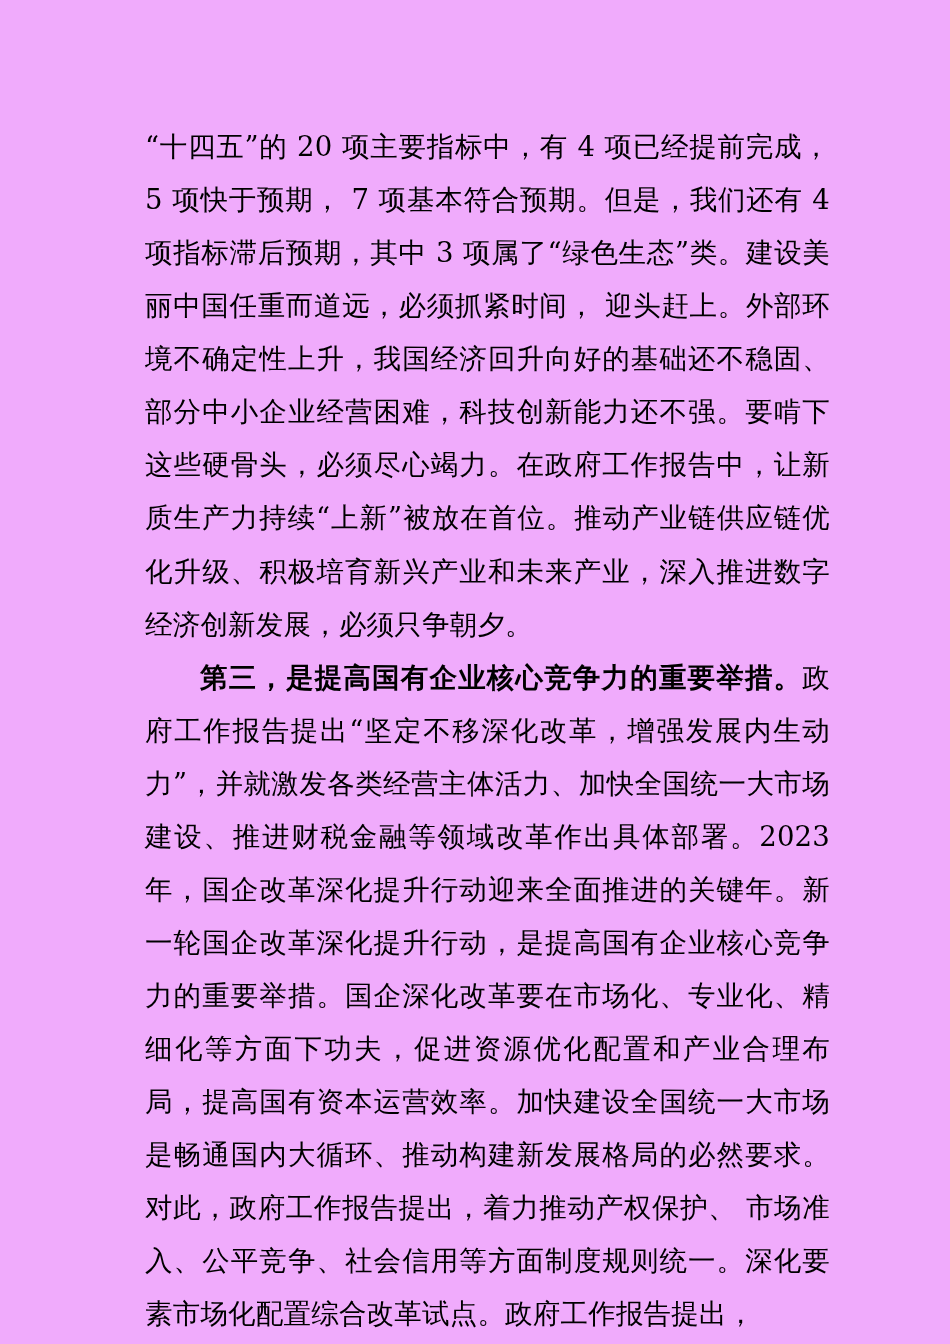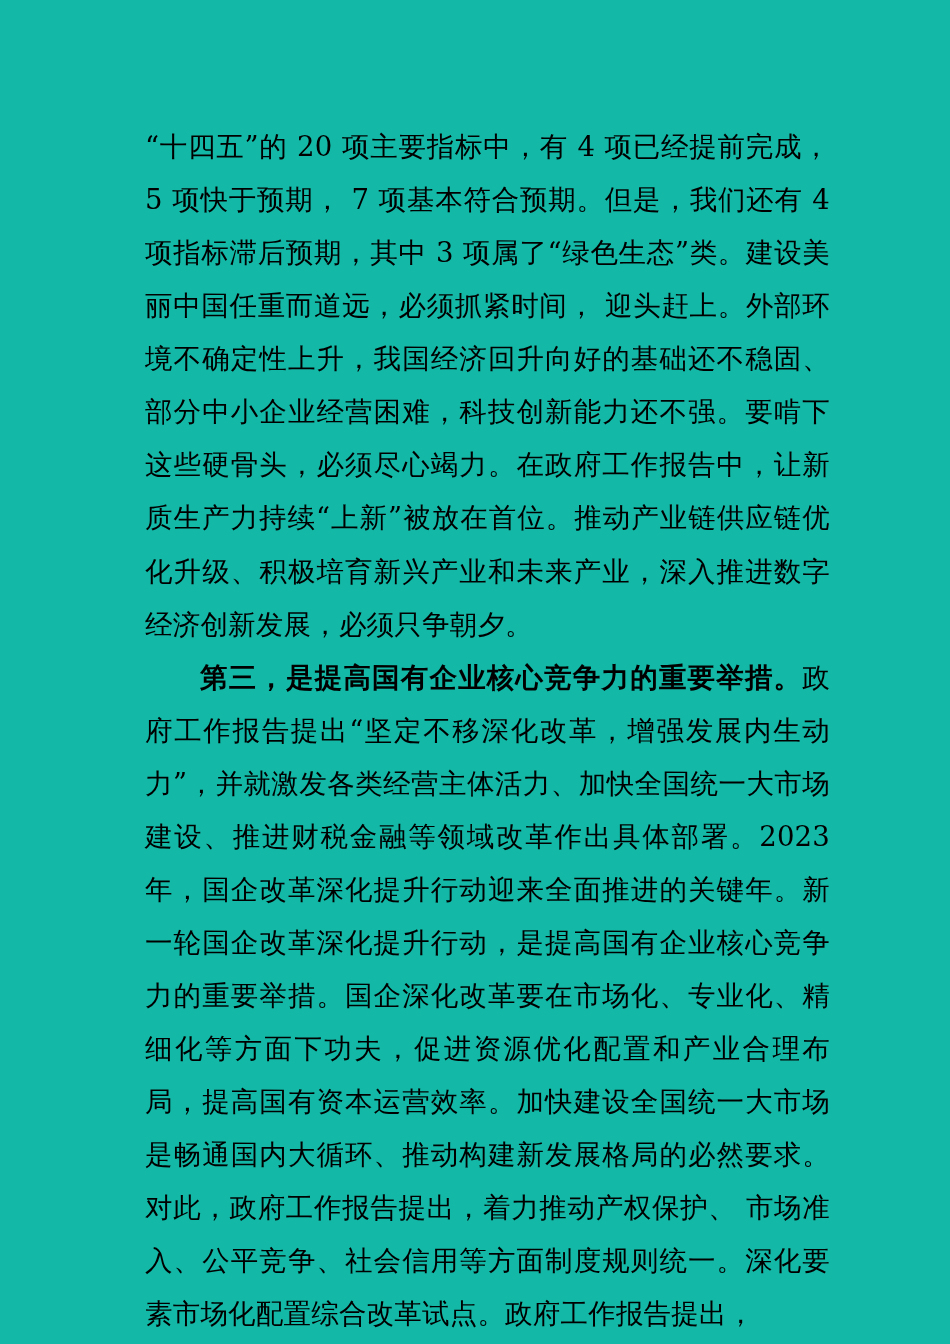--- a/index.html
+++ b/index.html
@@ -12,21 +12,21 @@
     height: 1344px;
     font-family: "DejaVu Serif", serif;
     color: #000000;
   }
   .page {
     position: relative;
     width: 950px;
     height: 1344px;
     box-sizing: border-box;
     padding: 120px 120px 90px 145px;
-    background: #14b8a6;
+    background: #f0abfc;
   }
   .doc-body {
     font-size: 27.5px;
     line-height: 1.93;
     text-align: justify;
     text-justify: inter-ideograph;
     letter-spacing: 0.2px;
   }
   .para {
     margin: 0;

